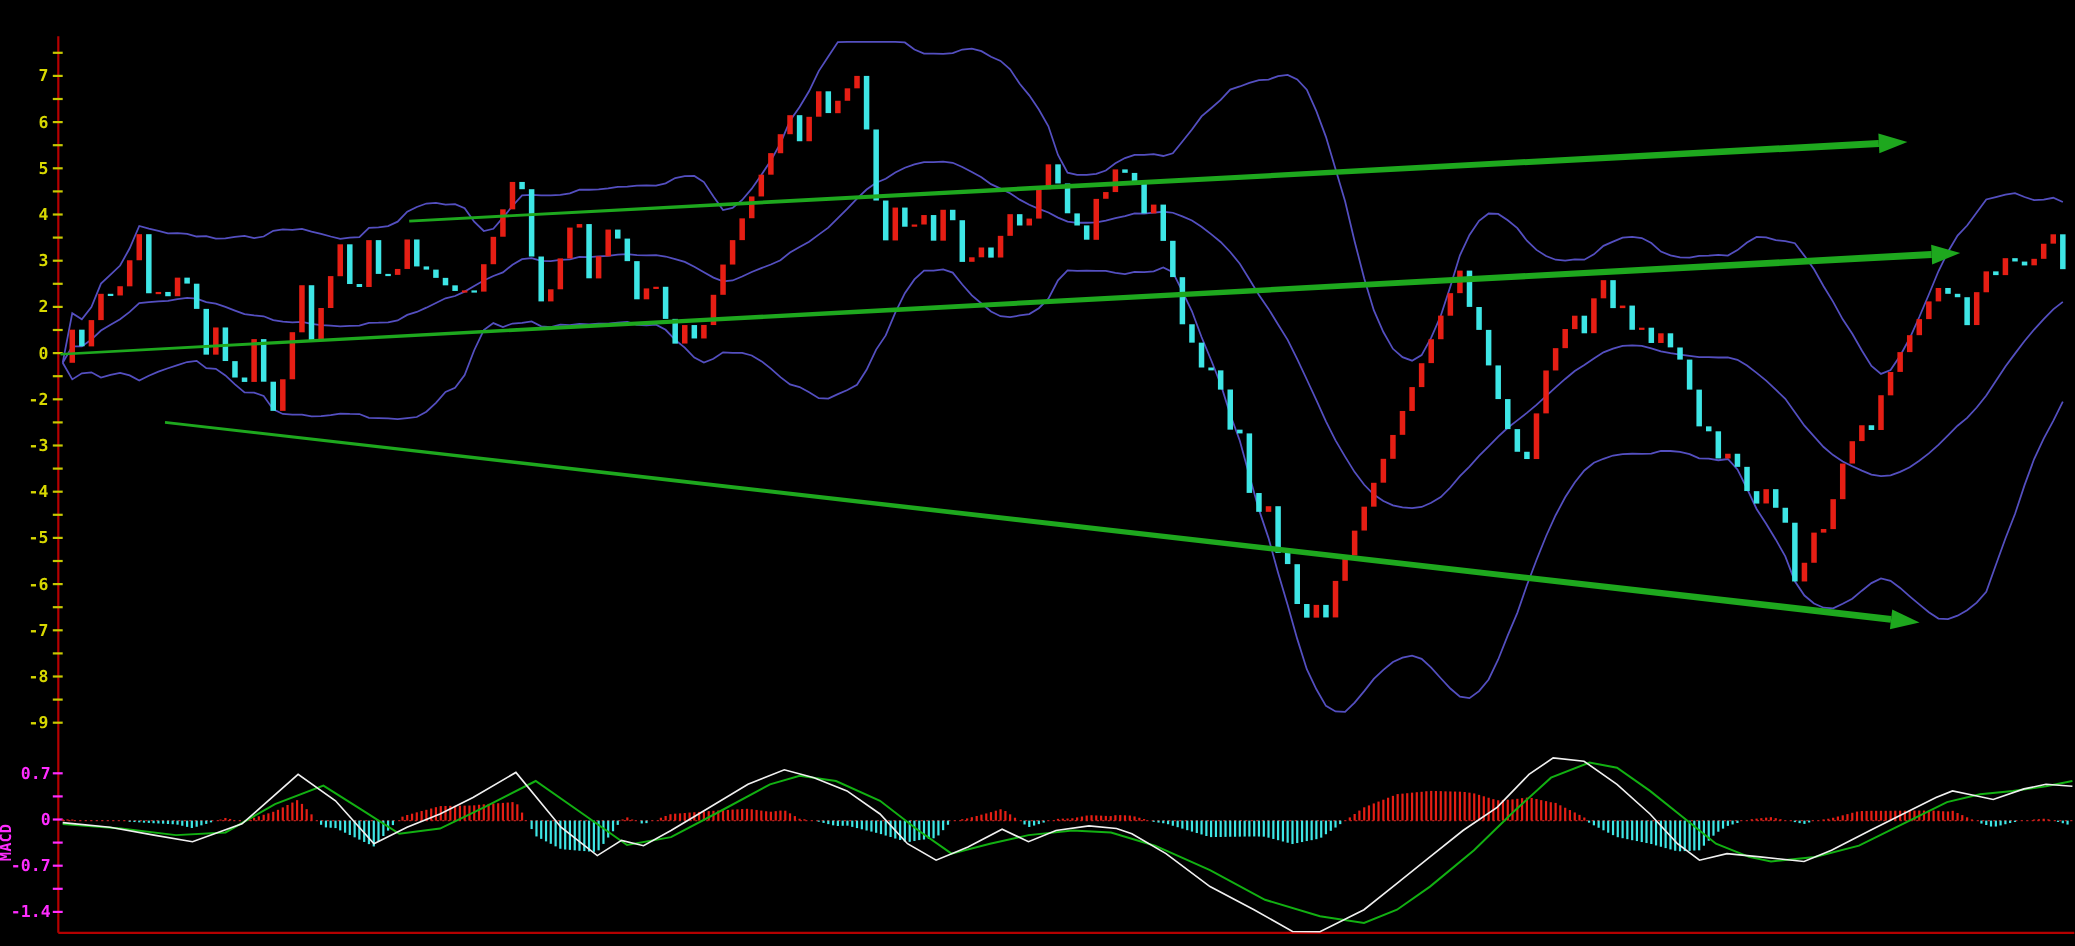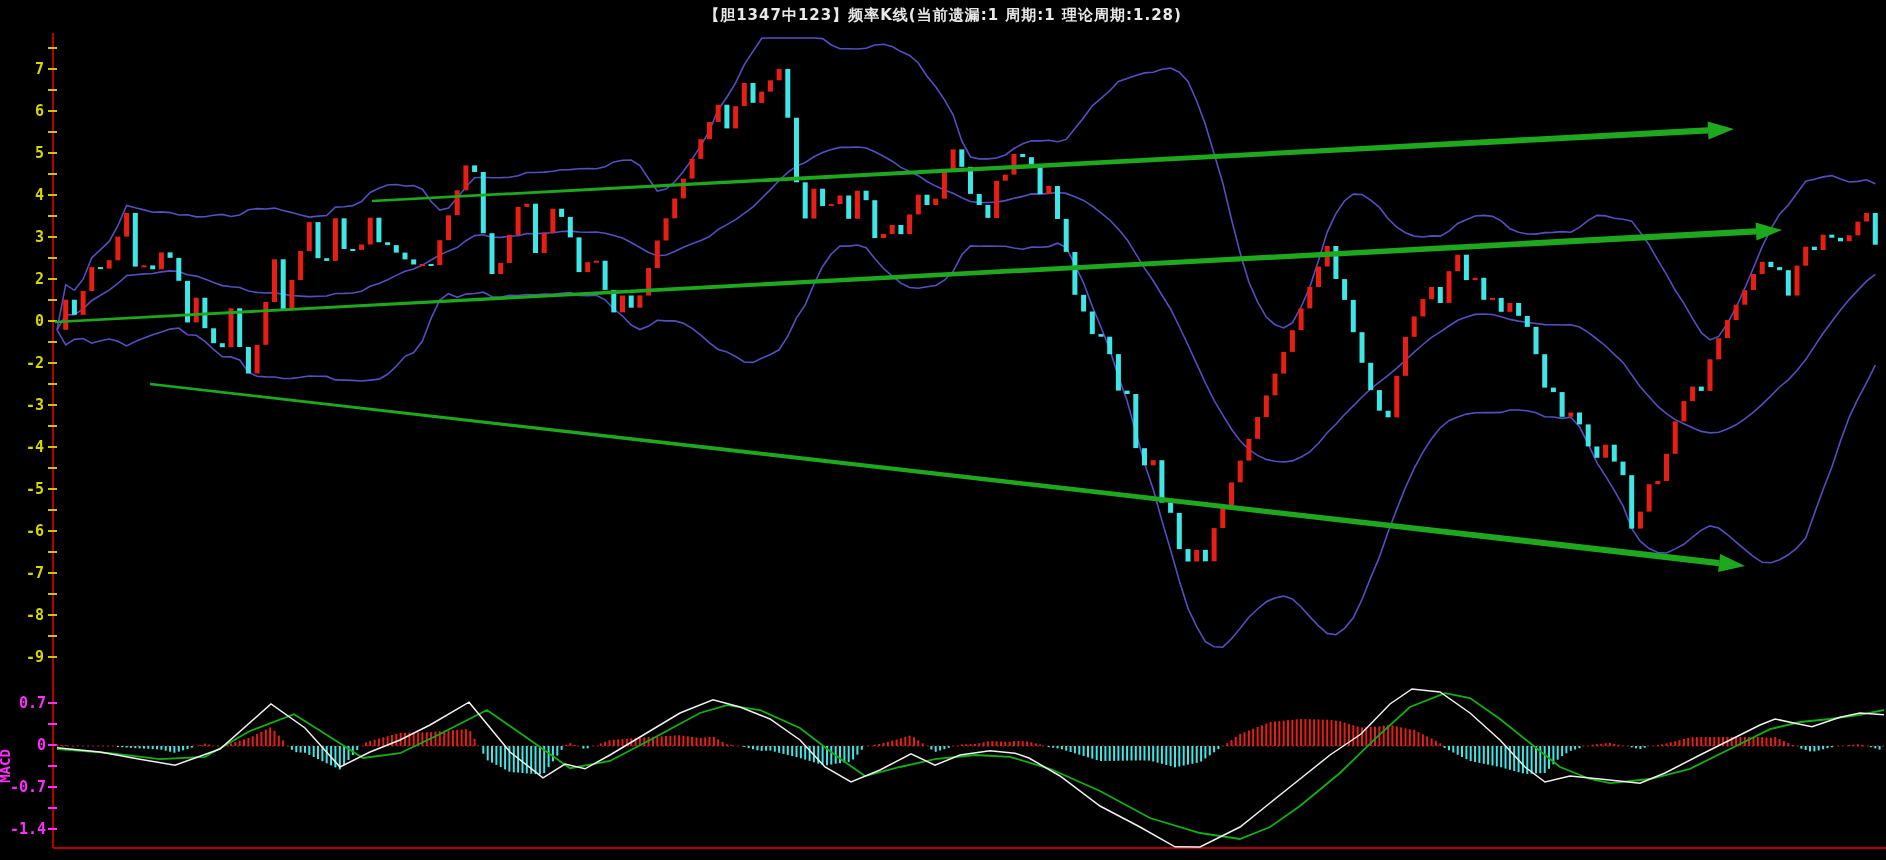--- a/index.html
+++ b/index.html
@@ -674,16 +674,13 @@
       </g>
       <path d="M57 749.0L110 753.2L160 759.2L205 756.8L250 731.0L294 714.2L330 737.0L363 758.0L400 753.2L440 734.0L487 710.0L530 740.0L570 768.2L610 761.0L650 740.0L700 713.0L727 705.2L760 710.0L800 728.0L835 755.0L865 776.0L900 767.0L935 759.2L975 755.0L1010 756.8L1050 768.8L1100 791.0L1150 818.0L1200 833.0L1240 839.0L1270 827.0L1300 806.0L1340 773.0L1375 738.8L1410 707.0L1445 693.2L1470 698.0L1500 719.0L1530 743.0L1560 767.0L1590 779.0L1610 783.2L1650 779.0L1690 768.8L1730 749.0L1770 729.2L1800 722.0L1830 719.0L1860 714.8L1884 710.0" fill="none" stroke="#12b012" stroke-width="1.8"></path>
       <path d="M57 747.8L100 752.0L140 759.2L175 765.2L220 749.0L271 704.0L305 728.0L340 767.0L370 752.0L400 740.0L430 725.0L469 702.2L510 752.0L543 777.8L565 764.0L585 768.8L610 755.0L640 737.0L680 713.0L713 699.8L740 707.0L770 719.0L800 740.0L825 767.0L851 782.0L880 770.0L911 753.8L935 765.2L960 755.0L990 750.8L1015 753.2L1029 758.0L1060 776.0L1100 806.0L1140 827.0L1175 846.8L1200 847.0L1240 827.0L1270 803.0L1300 779.0L1330 755.0L1361 734.0L1390 704.0L1412 689.0L1440 692.0L1470 713.0L1500 740.0L1525 767.0L1545 782.0L1570 776.0L1600 779.0L1640 783.2L1665 773.0L1700 755.0L1730 740.0L1760 725.0L1775 719.0L1795 723.2L1812 726.8L1840 717.2L1860 713.0L1884 714.8" fill="none" stroke="#f0f0f0" stroke-width="1.5"></path>
       <polygon points="372.1,202.2 1708.2,133.6 1707.9,127.2 371.9,199.8" fill="#1ea81e"></polygon>
       <polygon points="1708.5,139.4 1734.0,129.0 1707.6,121.4" fill="#1ea81e"></polygon>
       <polygon points="55.1,323.2 1756.2,234.6 1755.9,228.2 54.9,320.8" fill="#1ea81e"></polygon>
       <polygon points="1756.5,240.4 1782.0,230.0 1755.6,222.4" fill="#1ea81e"></polygon>
       <polygon points="149.9,385.2 1718.8,566.2 1719.5,559.9 150.1,382.8" fill="#1ea81e"></polygon>
       <polygon points="1718.1,572.0 1745.0,566.0 1720.2,554.1" fill="#1ea81e"></polygon>
     </svg>
-  <div id="titlebar">
-    <span>【胆1347中123】频率K线(当前遗漏:1  周期:1  理论周期:1.28)</span>
-  </div>
 </div>
 
 </body></html>

